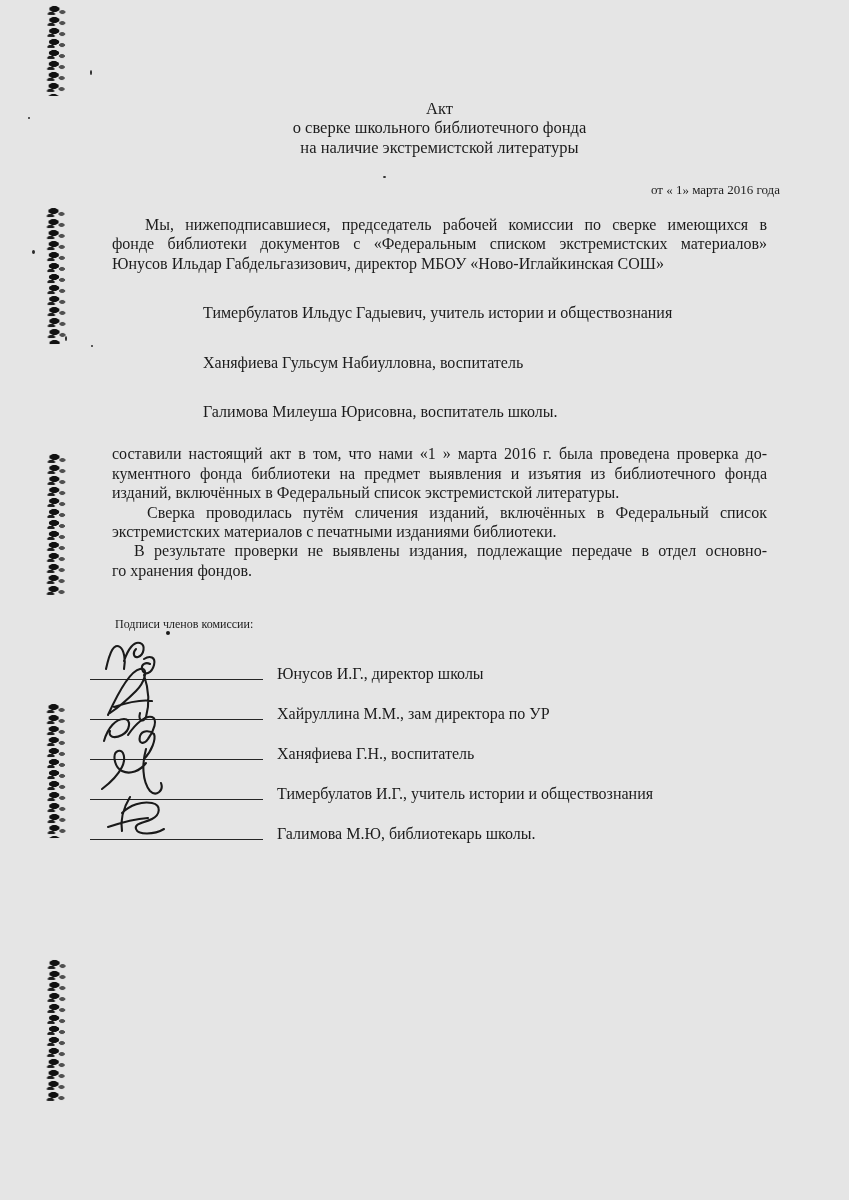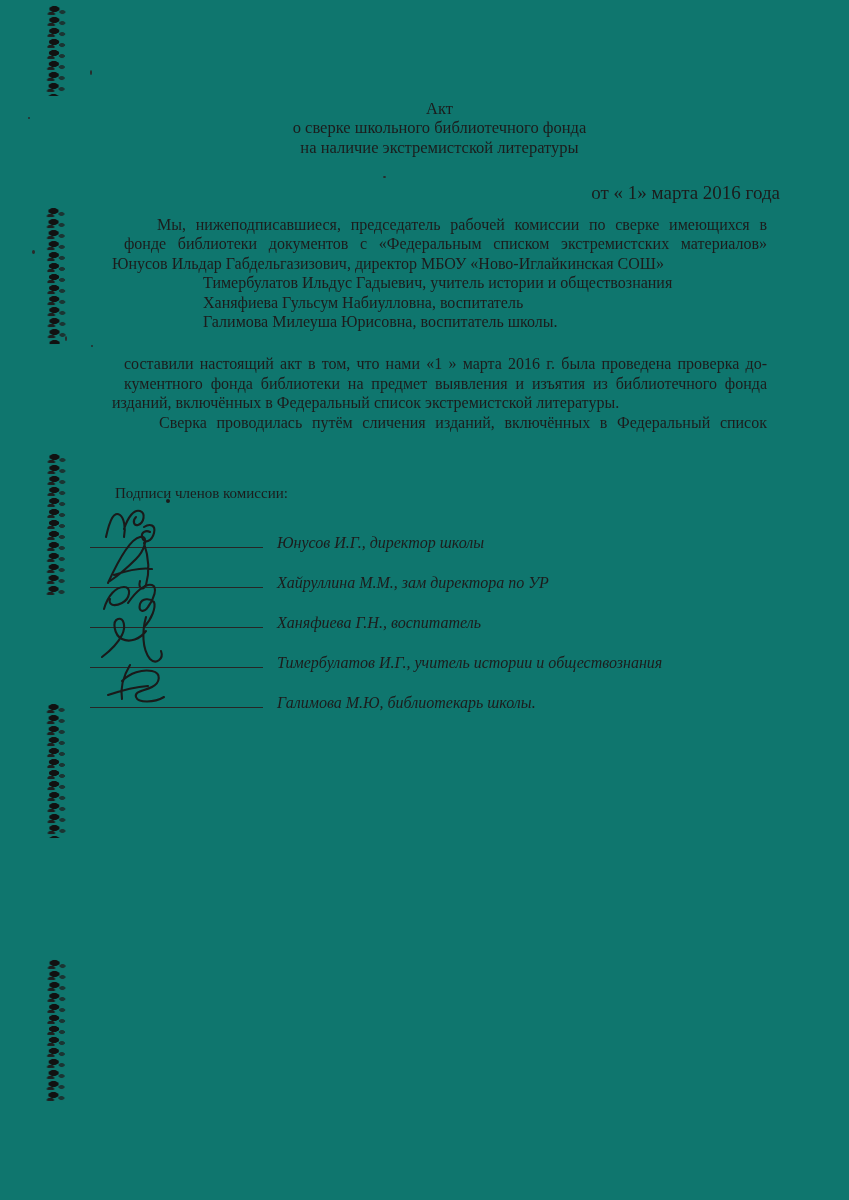--- a/index.html
+++ b/index.html
@@ -1,21 +1,21 @@
 <!DOCTYPE html>
 <html><head>
 <meta charset="utf-8">
 <style>
   html,body{margin:0;padding:0;}
   body{
     width:849px;height:1200px;position:relative;overflow:hidden;
     background:#ffffff;color:#1c1c1c;
     font-family:"Liberation Serif","DejaVu Serif",serif;
   }
-  .page{position:absolute;inset:0;background:#0f766e;}
+  .page{position:absolute;inset:0;background:#e5e5e5;}
 
   
   .smudge{
     position:absolute;left:44px;width:26px;
     background-repeat:repeat-y;
     background-size:26px 11px;
     background-image:
       radial-gradient(ellipse 8px 4.5px at 10px 5px, #111111 60%, rgba(0,0,0,0) 70%),
       radial-gradient(ellipse 5px 3px   at 18px 8px, rgba(30,30,30,.75) 55%, rgba(0,0,0,0) 68%),
       radial-gradient(ellipse 6px 3.5px at 7px 10px, #1d1d1d 55%, rgba(0,0,0,0) 66%);
@@ -28,37 +28,37 @@
   .smudge.s5{top:958px;height:144px;transform:rotate(.5deg);}
   .speck{position:absolute;background:#2a2a2a;border-radius:50%;}
 
   
   .title-block{
     position:absolute;top:99px;left:112px;width:655px;
     text-align:center;font-size:16.5px;line-height:19.4px;
   }
   .date-line{
     position:absolute;top:182px;right:69px;
-    font-size:19px;white-space:nowrap;
+    font-size:13px;white-space:nowrap;
   }
   .body-text{
     position:absolute;top:215px;left:112px;width:655px;
     font-size:16px;line-height:19.4px;
   }
   .line{min-height:19.4px;}
-  .just{text-align:justify;text-align-last:justify;margin-left:12px;}
+  .just{text-align:justify;text-align-last:justify;}
   .ind-first{padding-left:33px;}
   .ind-sverka{padding-left:35px;}
   .ind-result{padding-left:22px;}
-  .member{padding-left:91px;white-space:nowrap;}
+  .member{padding-left:91px;white-space:nowrap;margin-top:30px;}
   .gap-par{margin-top:23px;}
 
   
-  .sig-heading{margin-top:52px;padding-left:3px;font-size:15px;}
-  .sig-rows{margin-top:12px;font-style:italic;}
+  .sig-heading{margin-top:35px;padding-left:3px;font-size:12px;}
+  .sig-rows{margin-top:12px;}
   .sig-row{position:relative;height:40px;}
   .sig-rule{
     position:absolute;left:-22px;bottom:7px;width:173px;
     border-bottom:1.5px solid #262626;
   }
   .sig-label{
     position:absolute;left:165px;bottom:3px;
     font-size:16px;white-space:nowrap;
   }
   .sig-svg{position:absolute;left:-14px;bottom:2px;overflow:visible;}
@@ -102,22 +102,27 @@
     </div>
 
     <div class="gap-par">
       <div class="line just">составили настоящий акт в том, что нами  «1 » марта  2016 г. была проведена проверка до-</div>
       <div class="line just">кументного фонда библиотеки на предмет выявления и изъятия из библиотечного фонда</div>
       <div class="line">изданий, включённых в Федеральный список экстремистской литературы.</div>
     </div>
 
     <div>
       <div class="line just ind-sverka">Сверка проводилась путём сличения изданий, включённых в Федеральный список</div>
+      <div class="line">экстремистских материалов с печатными  изданиями  библиотеки.</div>
     </div>
 
+    <div>
+      <div class="line just ind-result">В результате проверки не выявлены издания, подлежащие передаче в отдел основно-</div>
+      <div class="line">го хранения фондов.</div>
+    </div>
 
     <div class="sig-heading">Подписи членов комиссии:</div>
 
     <div class="sig-rows">
 
       <div class="sig-row">
         <svg class="sig-svg" width="120" height="62" viewBox="0 0 120 62">
           <path d="M8,46 C12,28 16,20 22,24 C26,27 28,37 26,46 M26,38 C30,26 36,18 42,20 C48,22 46,32 40,34 C36,35 34,30 38,26 M46,36 C52,32 58,34 56,42 C54,50 46,54 44,46 C43,41 48,39 52,41"></path>
           <circle cx="70" cy="10" r="2"></circle>
         </svg>

